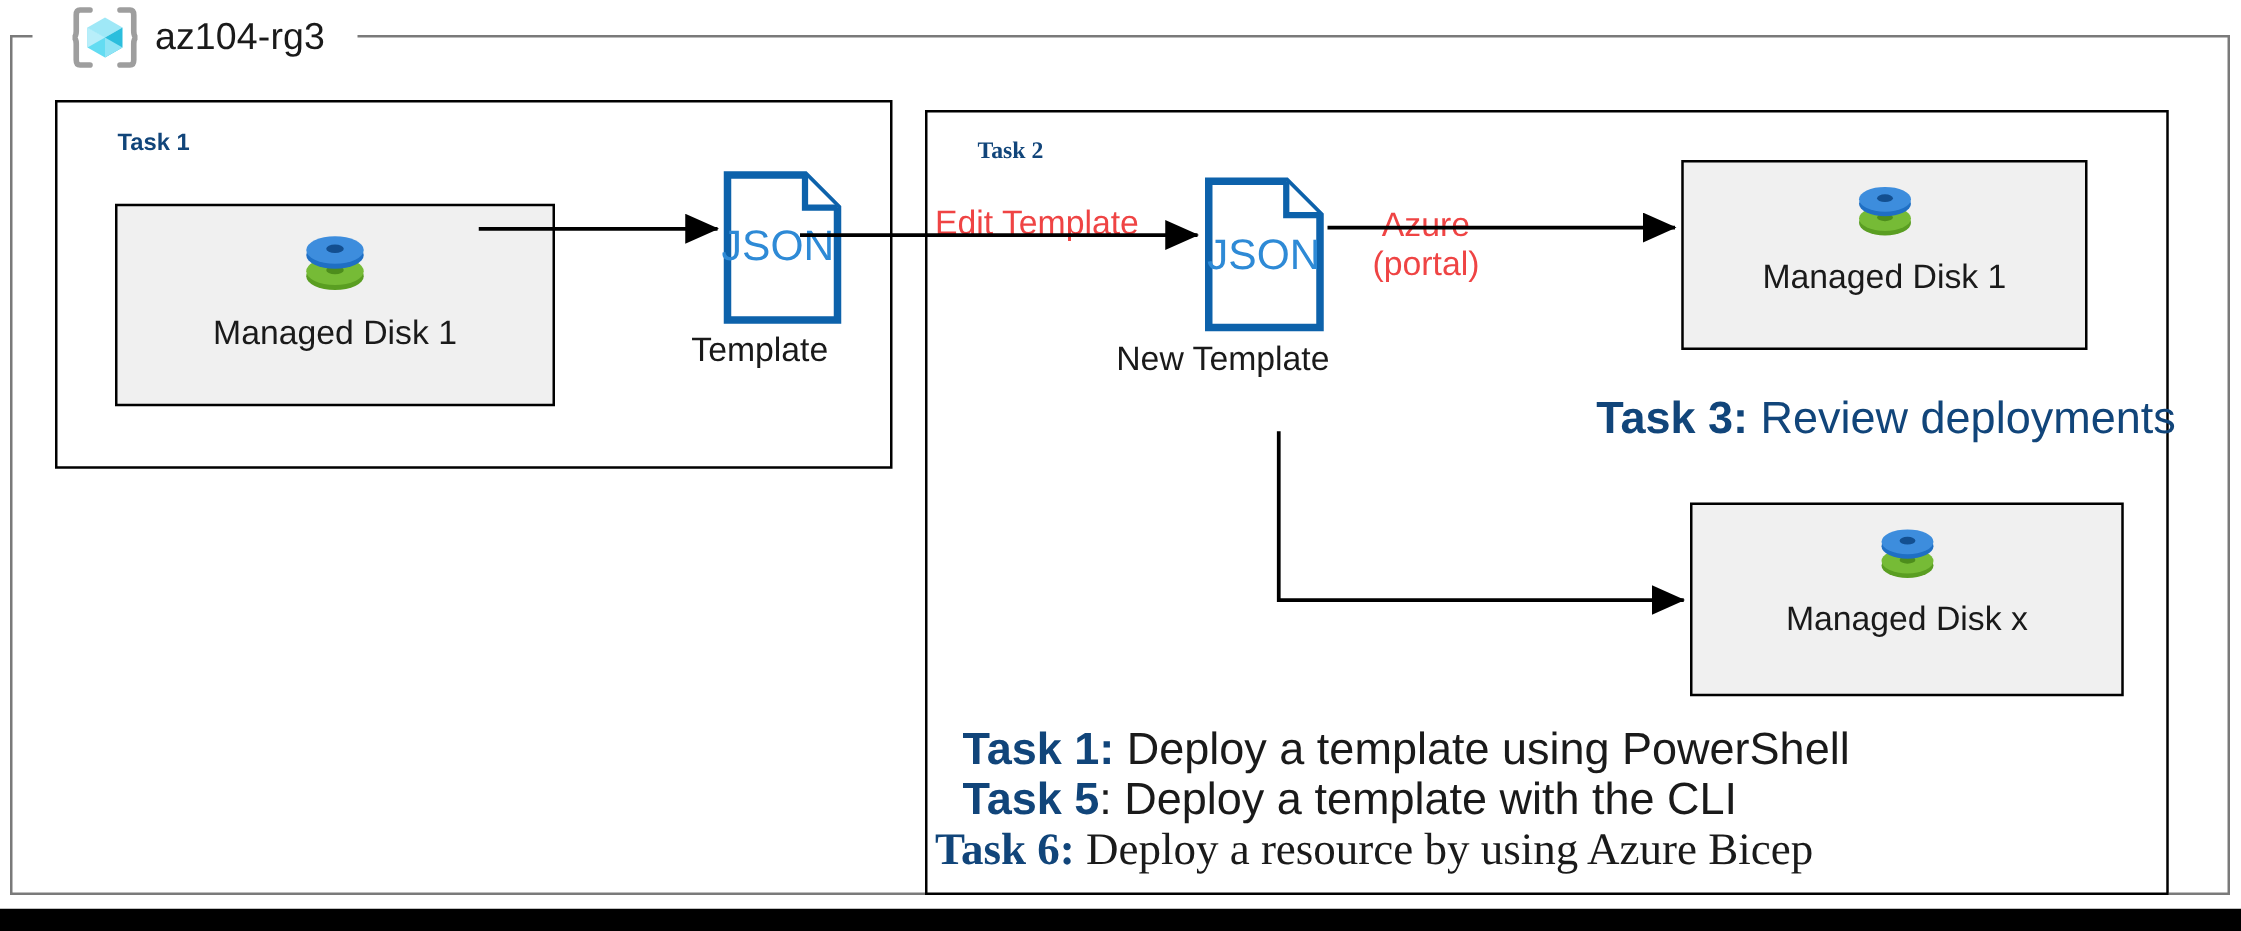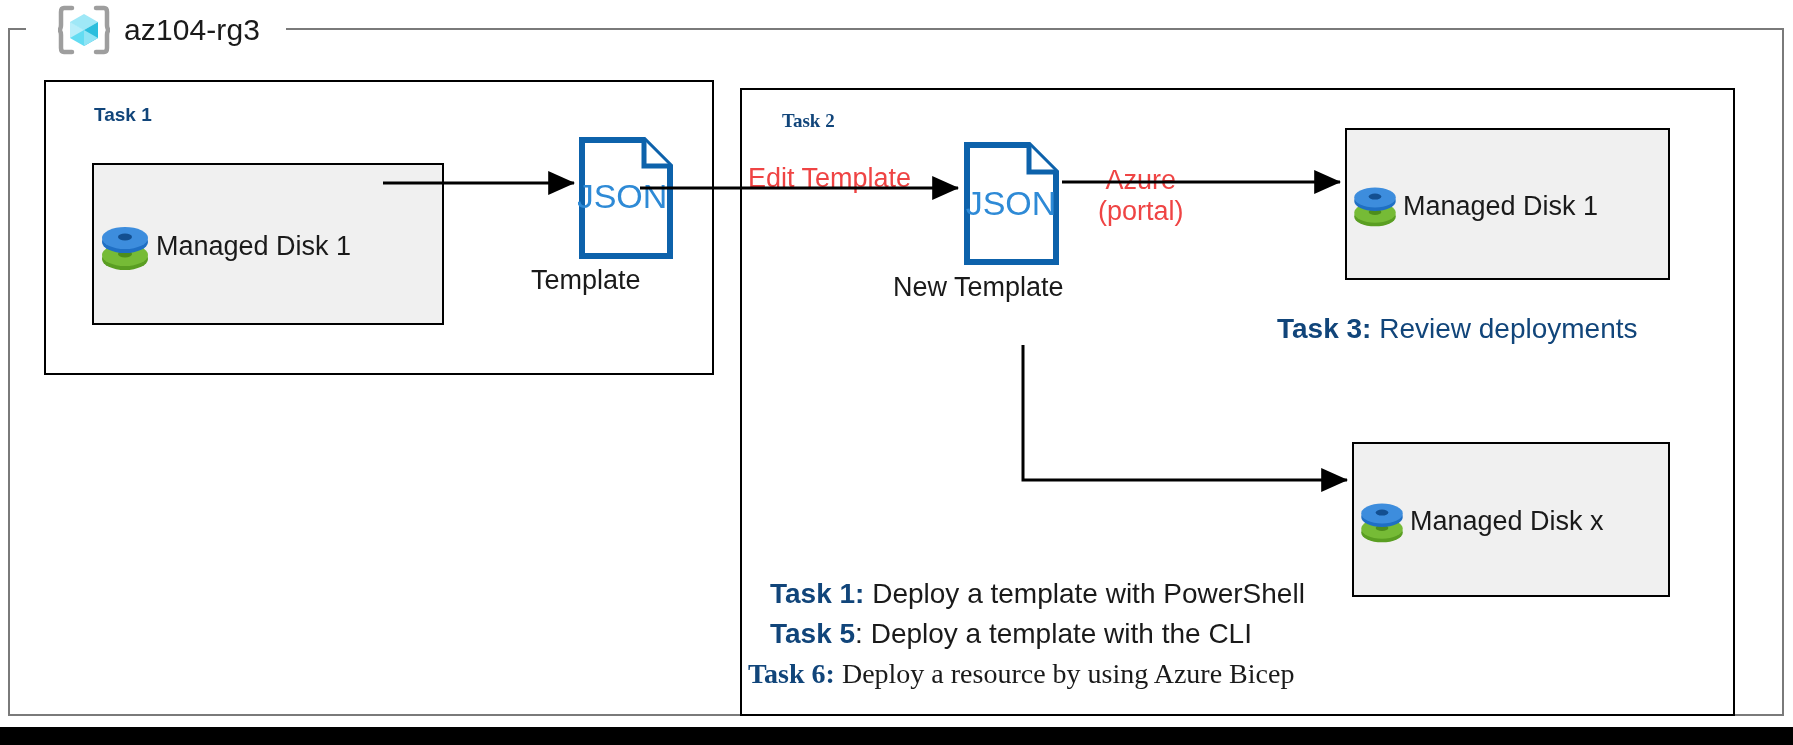--- a/index.html
+++ b/index.html
@@ -75,26 +75,27 @@
   #task1-heading { left: 94px;  top: 104px; }
   #task2-heading { left: 782px; top: 110px; font-family: Liberation Serif, serif; }
 
   
   .res-tile {
     position: absolute;
     border: 2px solid #000000;
     background: #f0f0f0;
     box-sizing: border-box;
     display: flex;
+    flex-direction: column;
     align-items: center;
     justify-content: flex-start;
   }
   #disk1-tile   { left: 92px;   top: 163px; width: 352px; height: 162px; }
   #disk-out1-tile { left: 1345px; top: 128px; width: 325px; height: 152px; }
-  #disk-outx-tile { left: 1352px; top: 402px; width: 318px; height: 155px; margin-top: 40px; }
+  #disk-outx-tile { left: 1352px; top: 402px; width: 347px; height: 155px; }
 
   .disk-icon { display: block; }
   #disk1-tile   .disk-icon { width: 62px; height: 64px; margin-top: 18px; }
   #disk-out1-tile .disk-icon { width: 56px; height: 58px; margin-top: 14px; }
   #disk-outx-tile .disk-icon { width: 56px; height: 58px; margin-top: 14px; }
 
   .tile-label {
     font-size: 27px;
     color: #1a1a1a;
     margin-top: 4px;
@@ -106,21 +107,21 @@
   #json1 { left: 578px; top: 136px; width: 96px; height: 124px; }
   #json2 { left: 963px; top: 141px; width: 97px; height: 125px; }
   .json-svg { display: block; width: 100%; height: 100%; }
 
   .doc-caption {
     position: absolute;
     font-size: 27px;
     color: #1a1a1a;
     white-space: nowrap;
   }
-  #json1-caption { left: 531px; top: 265px; }
+  #json1-caption { left: 553px; top: 265px; }
   #json2-caption { left: 893px; top: 272px; }
 
   
   #connectors {
     position: absolute;
     left: 0; top: 0;
     width: 1793px; height: 745px;
     pointer-events: none;
     z-index: 2;
   }
@@ -132,21 +133,21 @@
     color: #ef4444;
     white-space: nowrap;
     line-height: 1.16;
   }
   #edit-caption   { left: 748px;  top: 163px; }
   #deploy-caption { left: 1098px; top: 165px; text-align: center; }
 
   
   .task-note {
     position: absolute;
-    font-size: 28px;
+    font-size: 36px;
     white-space: nowrap;
     color: #11457a;
   }
   .task-note .tn-key { font-weight: bold; color: #11457a; }
   .task-note .tn-sep-blue { font-weight: bold; color: #11457a; }
   .task-note .tn-sep-black { color: #1a1a1a; }
   .task-note .tn-desc-blue  { color: #11457a; }
   .task-note .tn-desc-black { color: #1a1a1a; }
 
   #task3-note { left: 1277px; top: 313px; }
@@ -248,21 +249,21 @@
     <ellipse cx="31" cy="16" rx="7" ry="3.4" fill="#134f90"></ellipse>
   </svg>
   <span class="tile-label">Managed Disk x</span>
 </div>
 
 <div id="task3-note" class="task-note">
   <span class="tn-key">Task 3</span><span class="tn-sep-blue">:</span><span class="tn-desc-blue"> Review deployments</span>
 </div>
 
 <div id="task4-note" class="task-note">
-  <span class="tn-key">Task 1</span><span class="tn-sep-blue">:</span><span class="tn-desc-black"> Deploy a template with PowerShell</span>
+  <span class="tn-key">Task 1</span><span class="tn-sep-blue">:</span><span class="tn-desc-black"> Deploy a template using PowerShell</span>
 </div>
 
 <div id="task5-note" class="task-note">
   <span class="tn-key">Task 5</span><span class="tn-sep-black">:</span><span class="tn-desc-black"> Deploy a template with the CLI</span>
 </div>
 
 <div id="task6-note" class="task-note">
   <span class="tn-key">Task 6</span><span class="tn-sep-blue">:</span><span class="tn-desc-black"> Deploy a resource by using Azure Bicep</span>
 </div>
 

